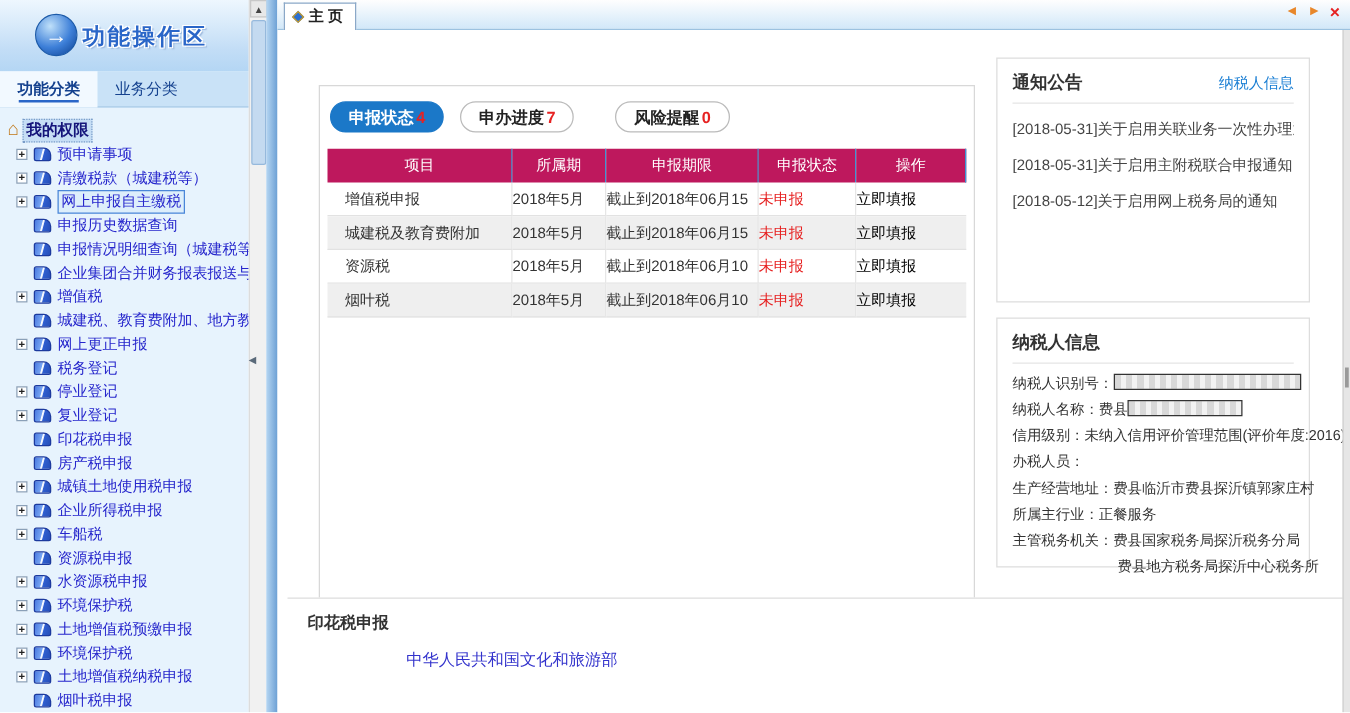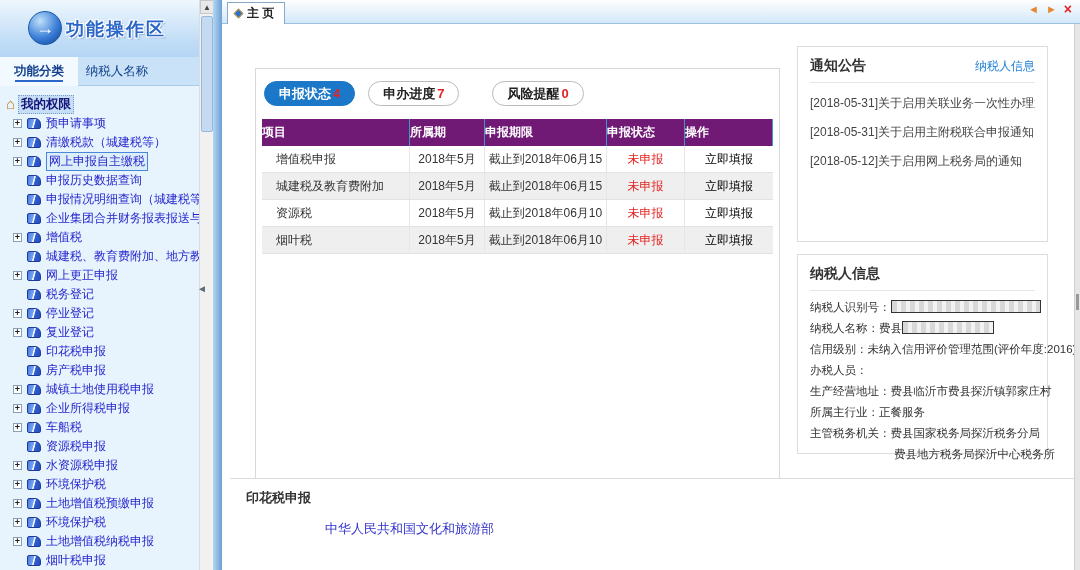--- a/index.html
+++ b/index.html
@@ -69,26 +69,26 @@
   #decl-panel { position:absolute; left:33px; top:68px; width:525px; height:418px;
     background:#fff; border:1px solid #d8d8d8; }
   #pills { position:absolute; left:8px; top:12px; display:flex; }
   .pill { height:25px; border-radius:13px; padding:0 14px; line-height:23px; font-size:13px; font-weight:bold;
     background:#fff; border:1px solid #bbb; color:#222; cursor:pointer; margin-right:13px; }
   .pill .cnt { color:#e62222; margin-left:2px; }
   .pill.active { background:#1b78c8; border-color:#1b78c8; color:#fff; }
   .pill:nth-child(3) { margin-left:20px; }
   #decl-table { position:absolute; left:6px; top:50px; width:511px; font-size:12px; }
   .trow { display:flex; }
-  .tcell { height:27px; line-height:27px; text-align:center; color:#333;
+  .tcell { height:27px; line-height:27px; color:#333;
     border-right:1px solid #e6e6e6; border-bottom:1px solid #e2e2e2; overflow:hidden; }
   .c0 { width:148px; text-align:left; padding-left:14px; }
   .c1 { width:75px; } .c2 { width:122px; } .c3 { width:78px; } .c4 { width:88px; border-right:none; }
-  .th { background:#701a75; color:#fff !important; font-weight:bold; border-right:1px solid #3d95d4;
-    border-bottom:none; text-align:left; padding-left:0 !important; }
+  .th { background:#be185d; color:#fff !important; font-weight:normal; border-right:1px solid #3d95d4;
+    border-bottom:none; text-align:center; padding-left:0 !important; }
   .trow.alt .tcell { background:#efefef; }
   .status { color:#e62222; }
   .action { color:#000000; cursor:pointer; }
 
   
   .side-panel { position:absolute; background:#fff; border:1px solid #ddd; }
   #notices-panel { left:575px; top:46px; width:251px; height:196px; }
   #taxpayer-panel { left:575px; top:254px; width:251px; height:200px; }
   .panel-head { display:flex; justify-content:space-between; align-items:center;
     margin:10px 12px 0 12px; padding-bottom:7px; border-bottom:1px solid #e5e5e5; }
@@ -121,21 +121,21 @@
 
 <div id="app">
 
   <div id="sidebar">
     <div id="sb-header">
       <div id="sb-logo">→</div>
       <div id="sb-title">功能操作区</div>
     </div>
     <div id="sb-tabs">
         <div class="sb-tab active">功能分类</div>
-        <div class="sb-tab">纳税人名称</div>
+        <div class="sb-tab">业务分类</div>
       </div>
     <div id="sb-tree">
       <div class="tree-root">
         <span class="home-icon">⌂</span>
         <span class="root-label">我的权限</span>
       </div>
       <div id="tree-items">
           <div class="tree-item">
             <span class="expand-slot expand-box">+</span>
             <span class="book-icon"></span>

